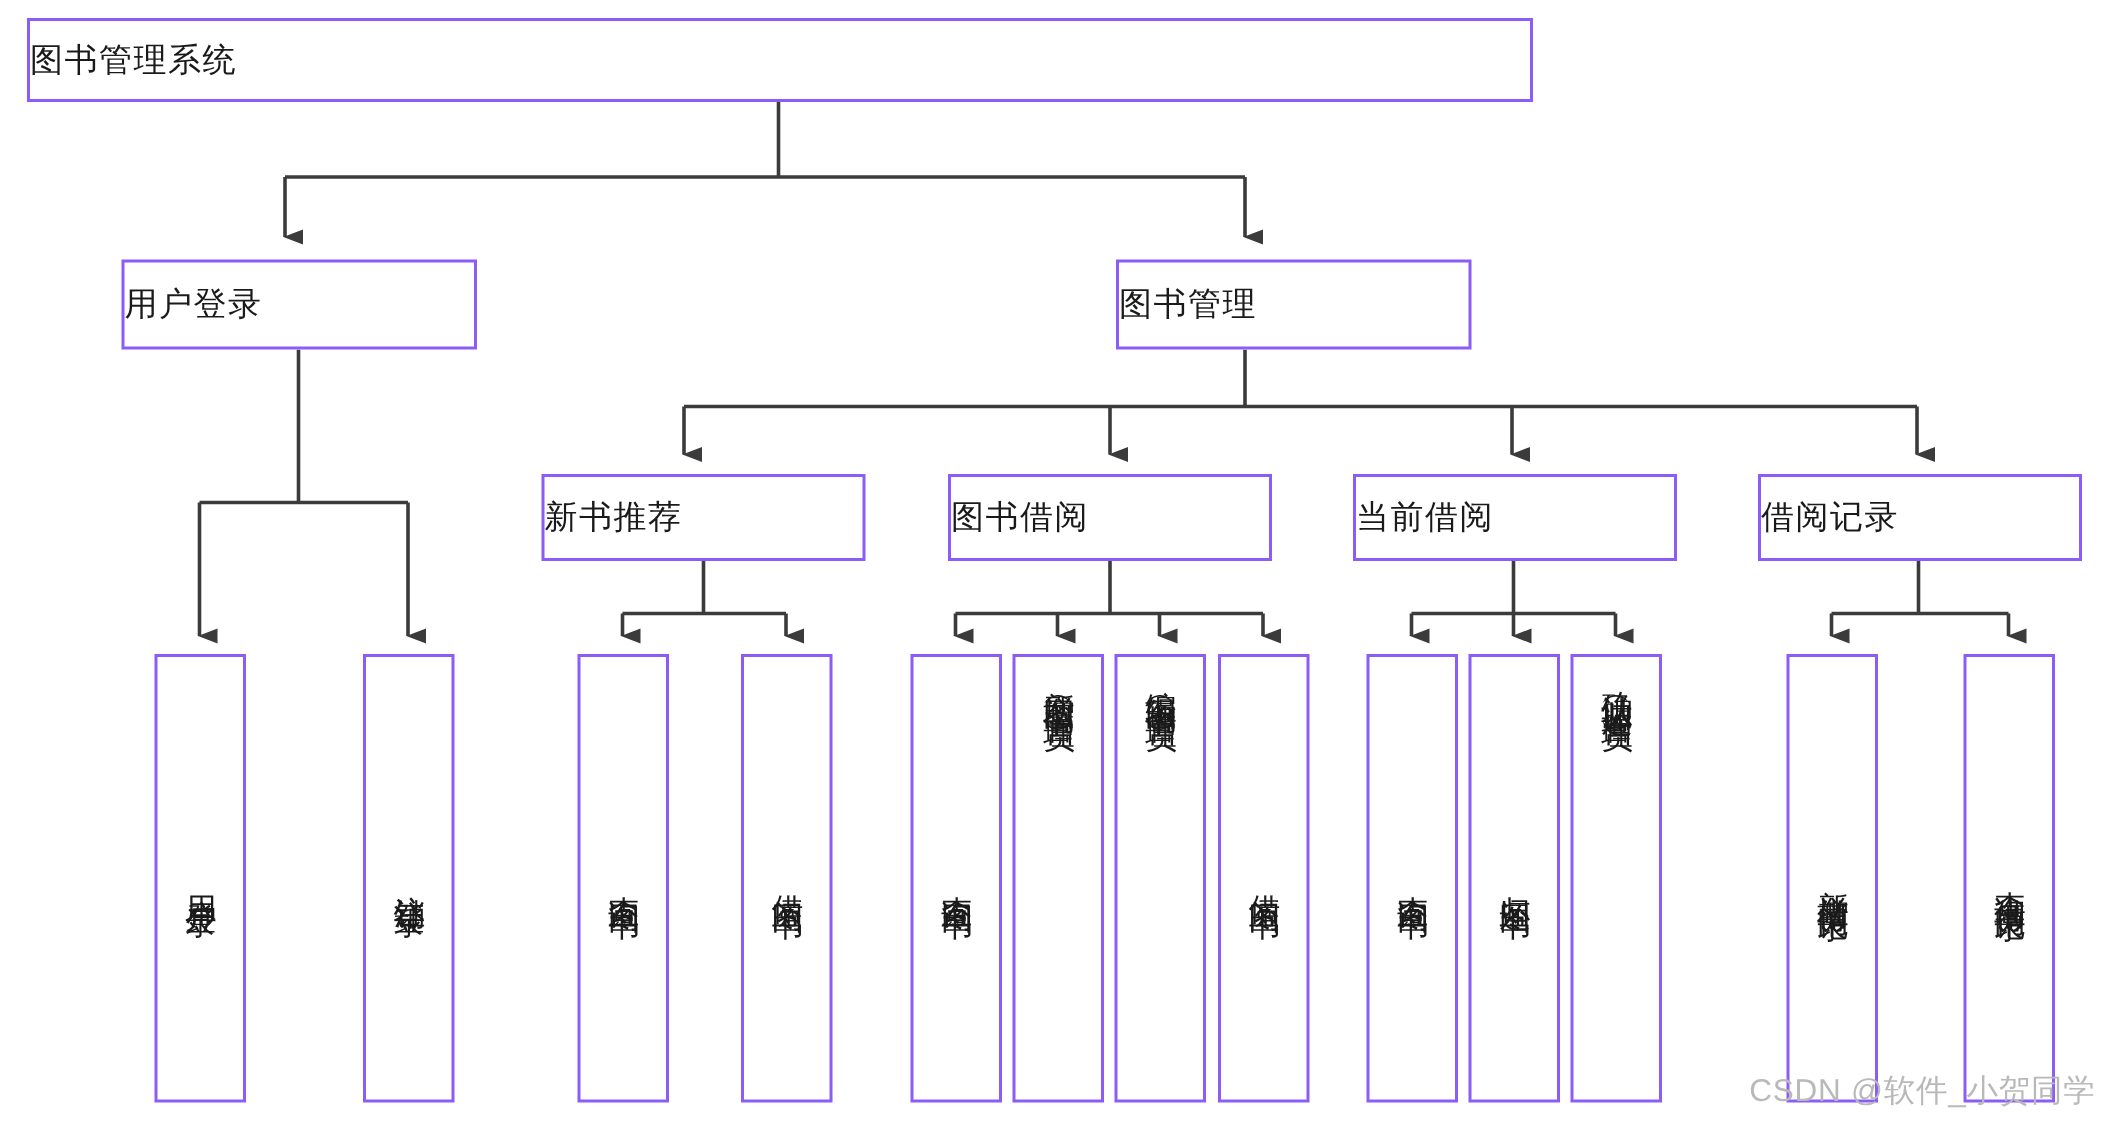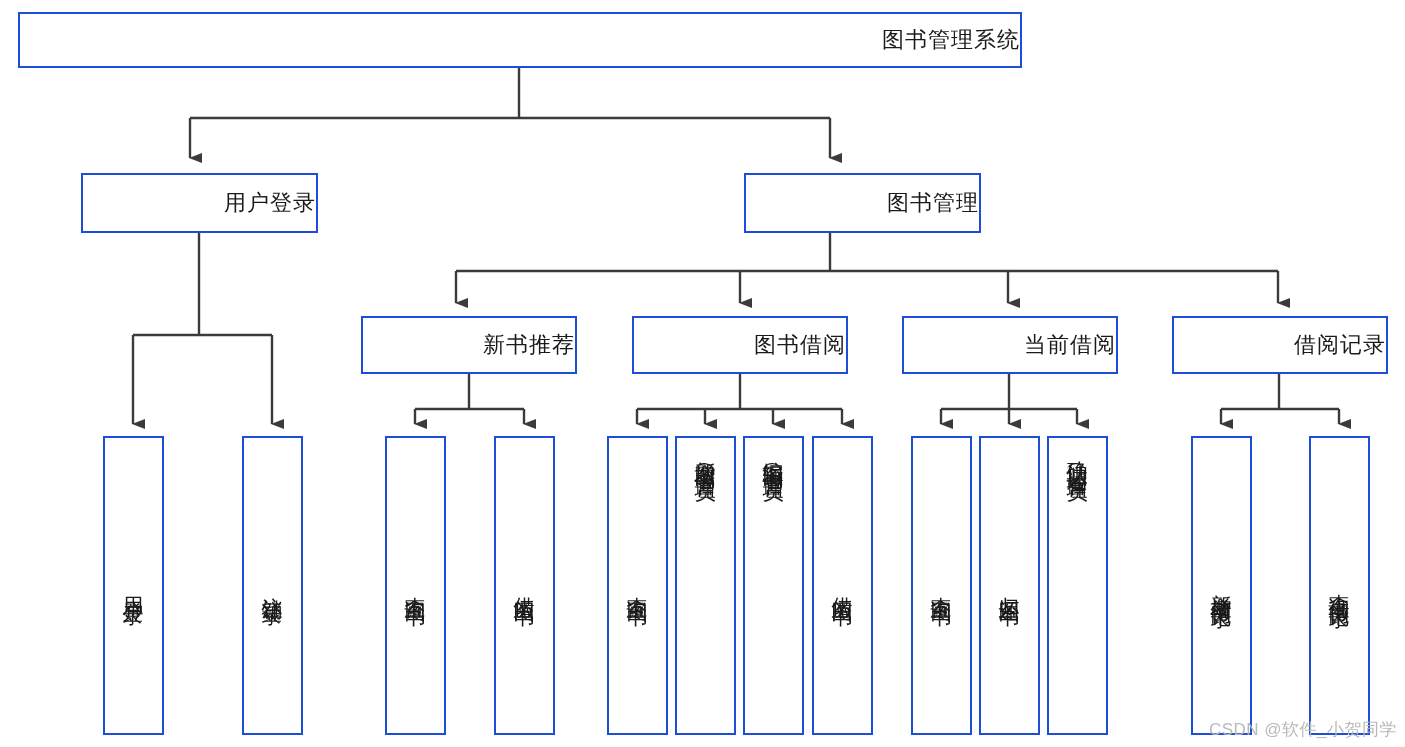--- a/index.html
+++ b/index.html
@@ -22,24 +22,24 @@
     left: 0;
     top: 0;
     width: 1405px;
     height: 747px;
     pointer-events: none;
   }
   .node {
     position: absolute;
     box-sizing: border-box;
     background: #ffffff;
-    border: 2px solid #1d4ed8;
+    border: 2px solid #8b5cf6;
     display: flex;
     align-items: center;
-    justify-content: flex-end;
+    justify-content: flex-start;
     color: #1a1a1a;
   }
   .node .label {
     display: block;
     text-align: center;
     line-height: 1.12;
   }
   .node.horiz .label {
     font-size: 22px;
     letter-spacing: 1px;
@@ -60,21 +60,21 @@
     font-size: 21px;
   }
   .node.vert.center {
     align-items: center;
     padding-top: 0;
   }
   #watermark {
     position: absolute;
     right: 8px;
     bottom: 6px;
-    font-size: 17px;
+    font-size: 21px;
     color: #b9b9b9;
     white-space: nowrap;
     letter-spacing: 0.5px;
   }
 </style>
 </head>
 <body>
 
 <div id="stage">
 

